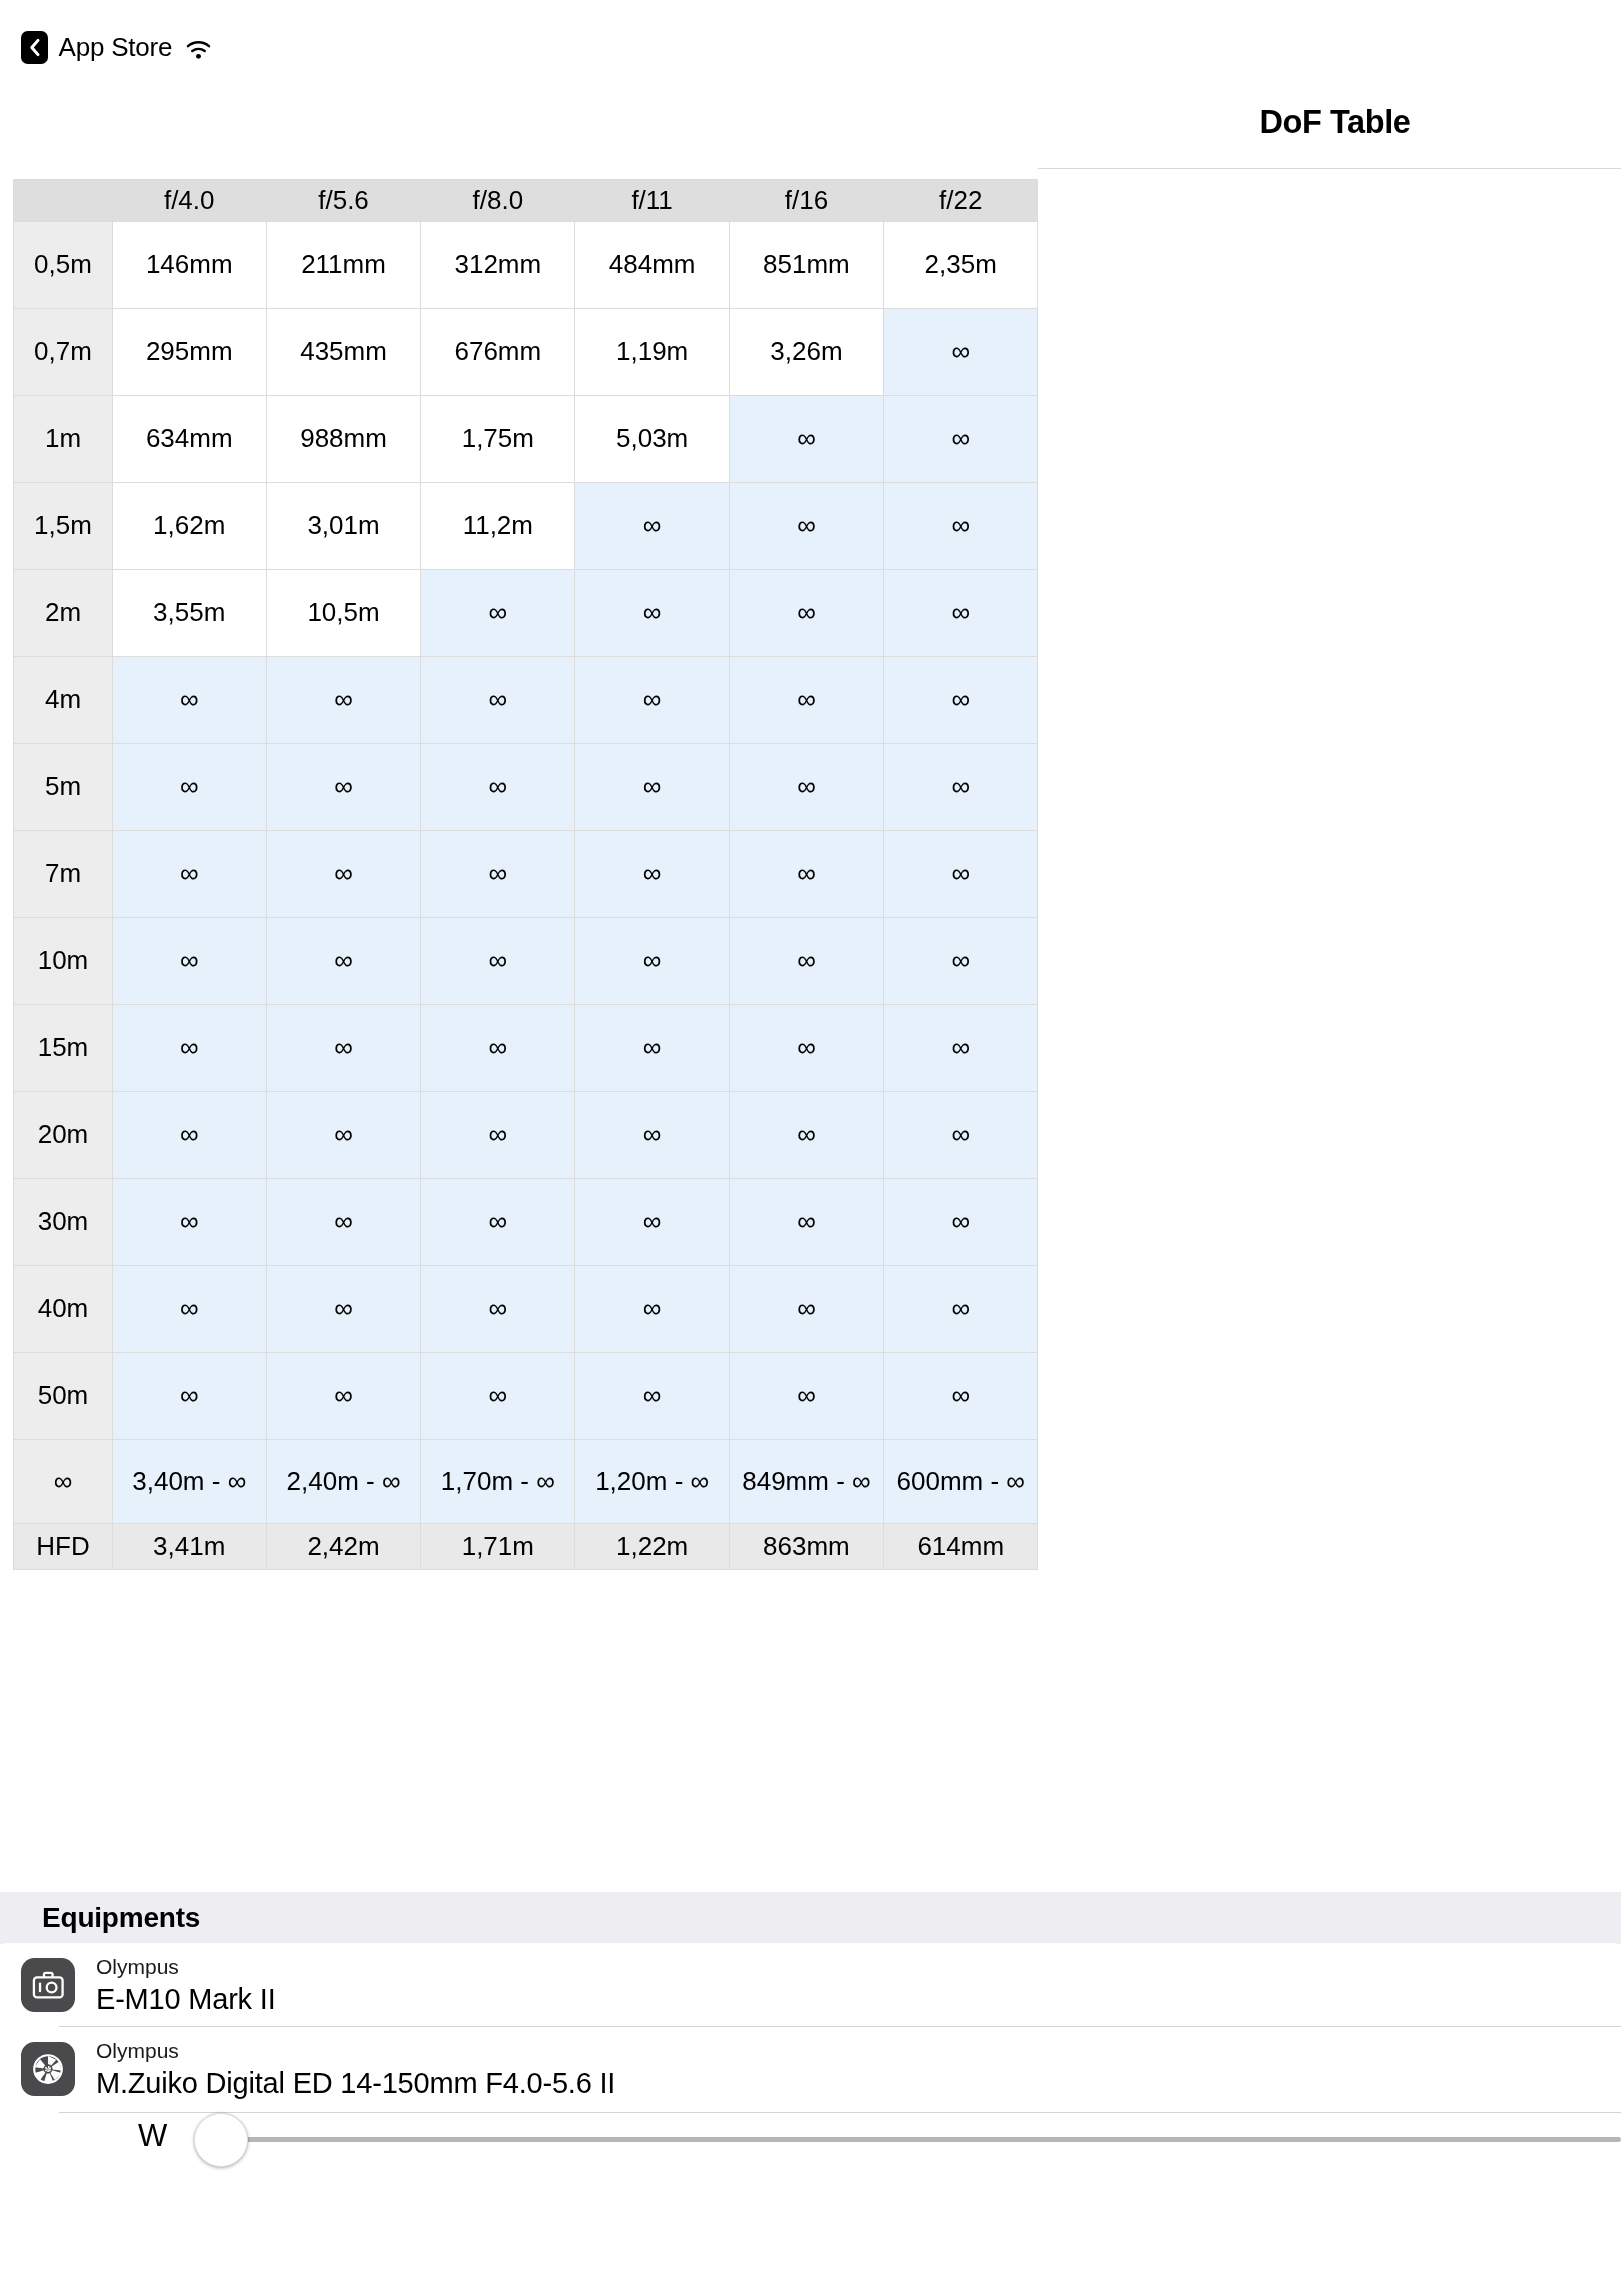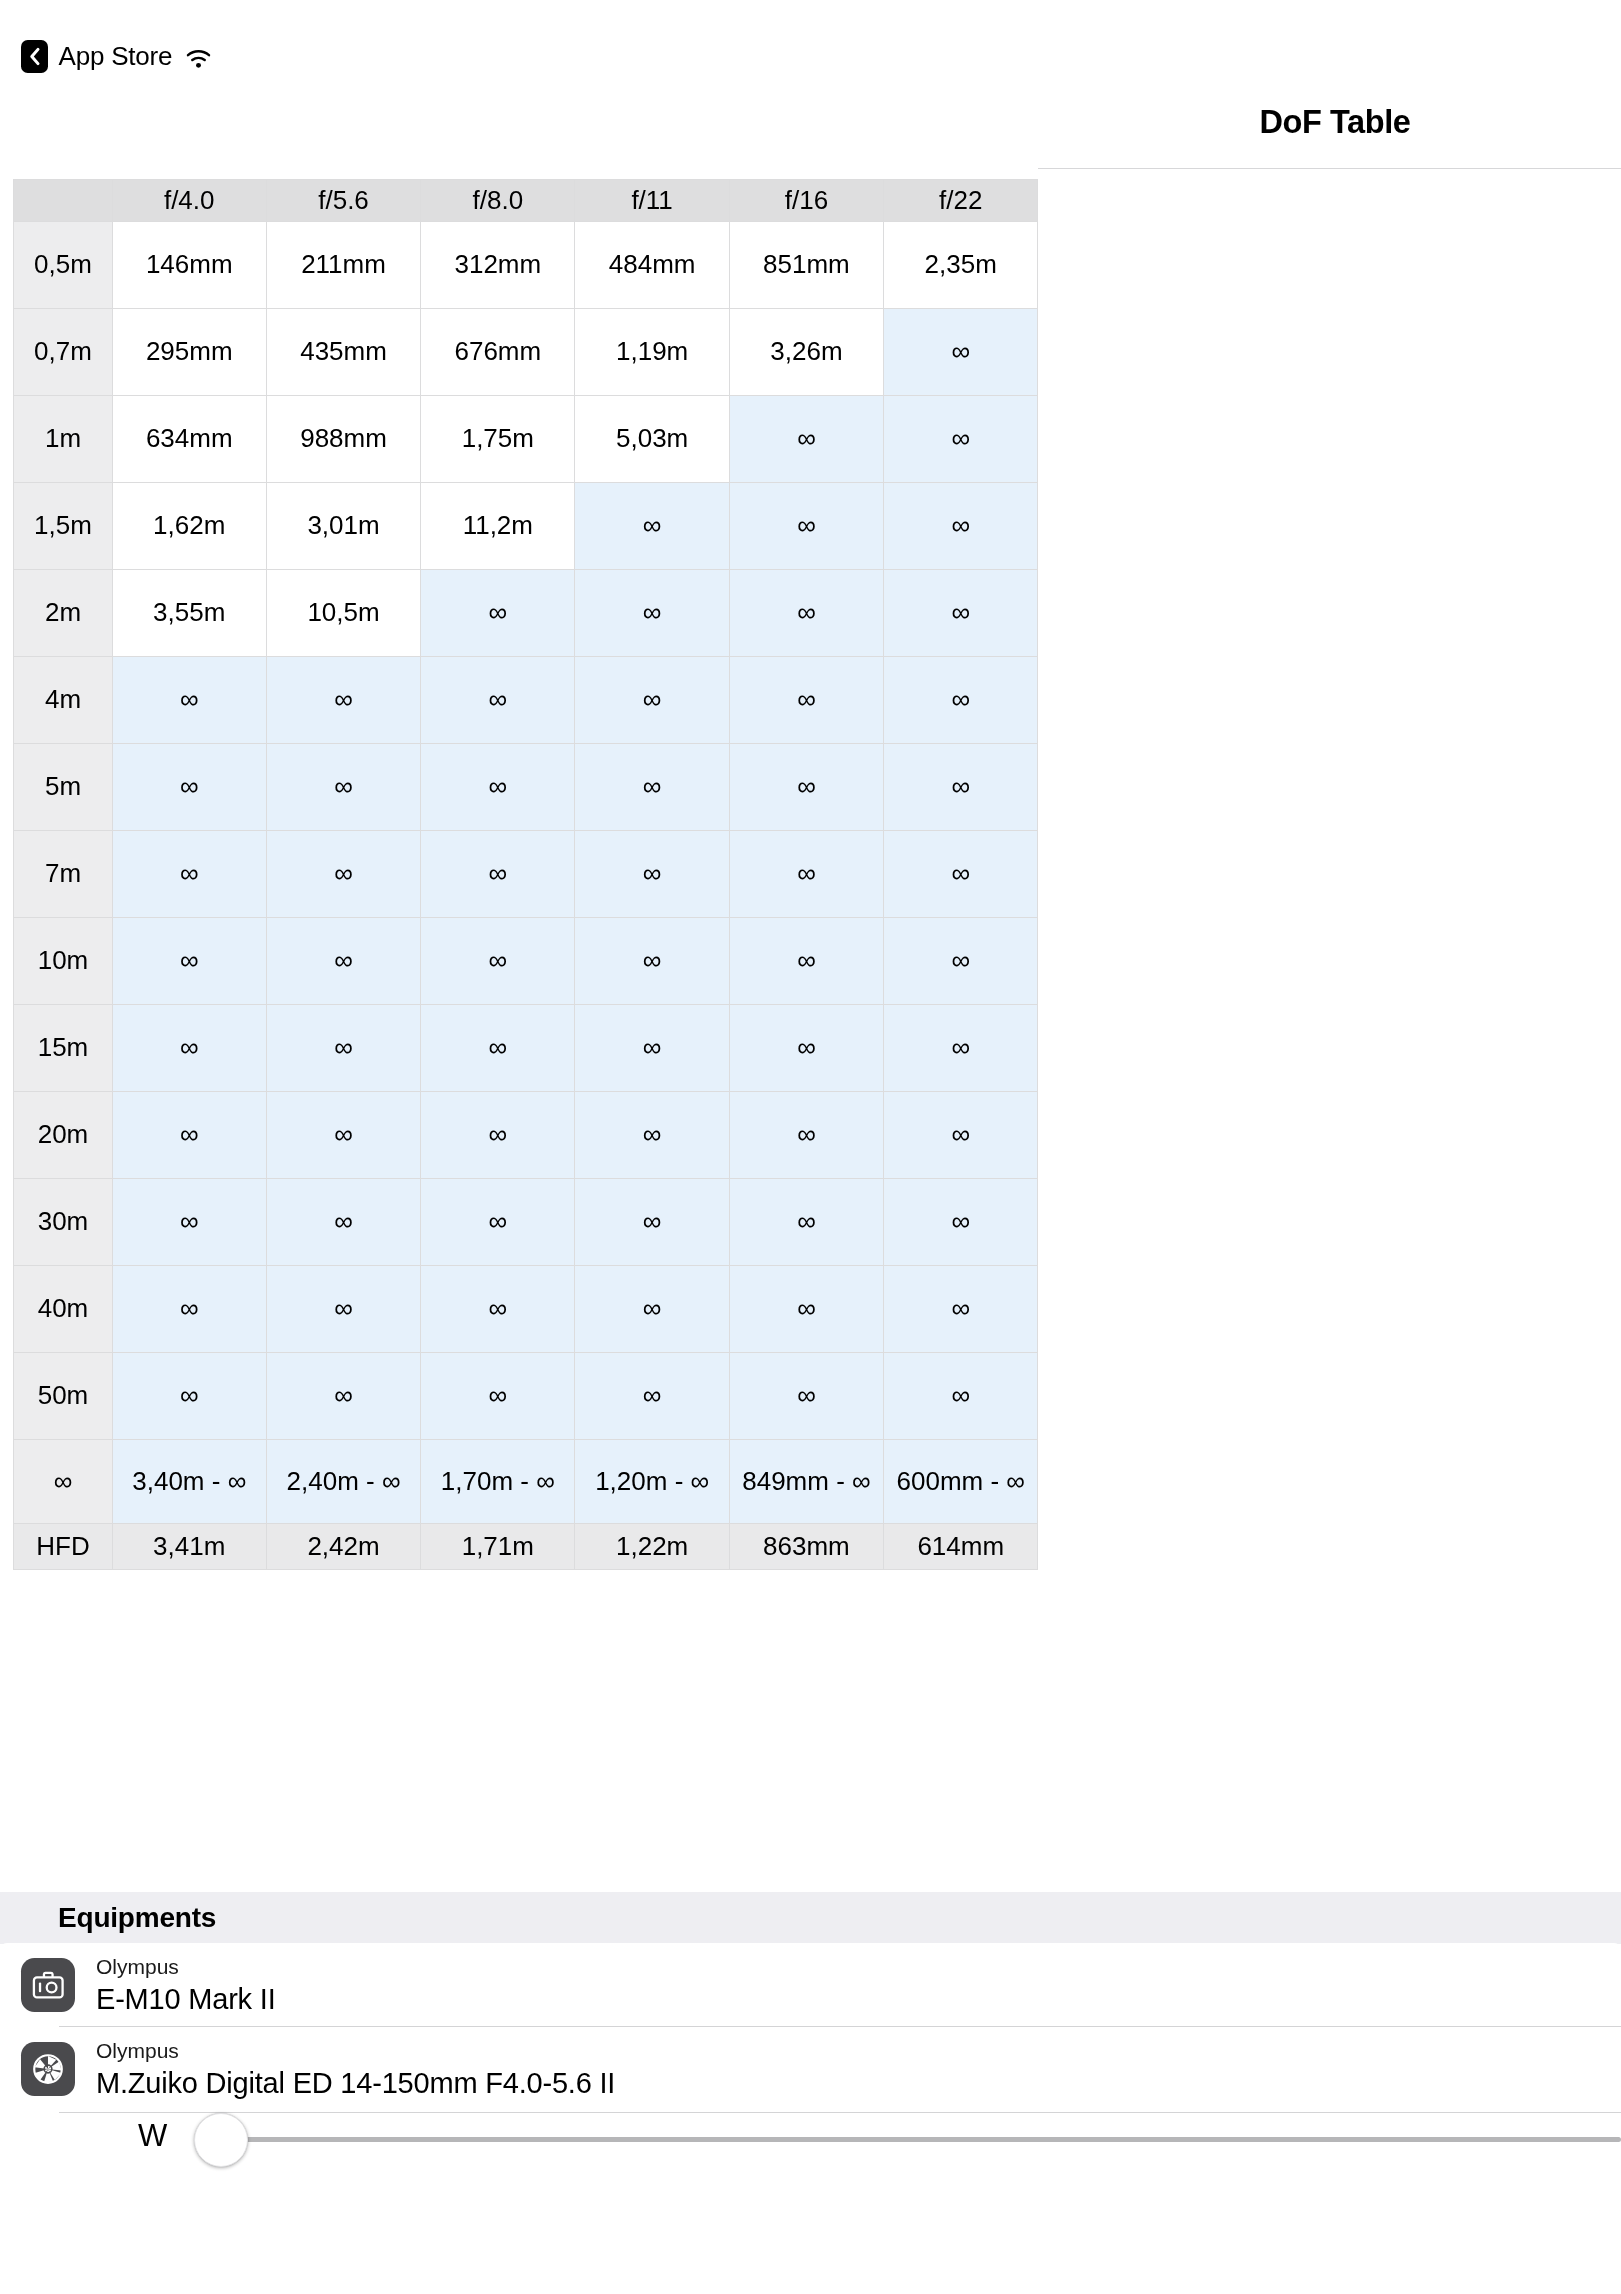--- a/index.html
+++ b/index.html
@@ -10,21 +10,21 @@
     background: #ffffff;
     font-family: "Liberation Sans", "DejaVu Sans", sans-serif;
     color: #000000;
     position: relative;
     overflow: hidden;
   }
 
   
   .statusbar {
     position: absolute;
-    top: 15px; left: 0;
+    top: 6px; left: 0;
     width: 1621px;
     height: 73px;
   }
   .sb-left {
     position: absolute;
     left: 21px; top: 25px;
     display: flex;
     align-items: center;
     gap: 10.5px;
   }
@@ -119,21 +119,21 @@
     font-size: 26px;
   }
   .dof-table tr.r-hfd td.rowhead { background: #e9e9ea; }
 
   
   .eq-header {
     position: absolute;
     left: 0; top: 1892px;
     width: 1621px; height: 52px;
     background: #eeeef2;
-    display: flex; align-items: center; padding-left: 16px;
+    display: flex; align-items: center;
   }
   .eq-header-label {
     margin-left: 42px;
     font-size: 28px;
     font-weight: 700;
     letter-spacing: -0.2px;
   }
 
   .eq-row {
     position: absolute;

